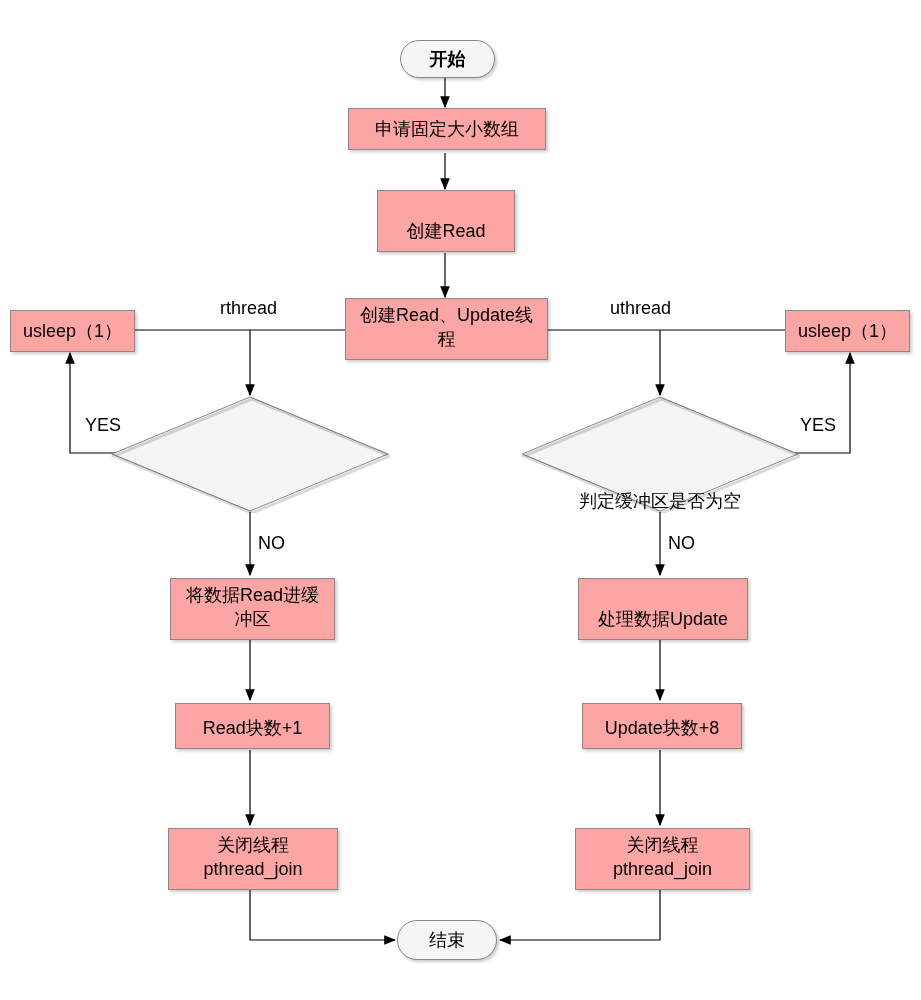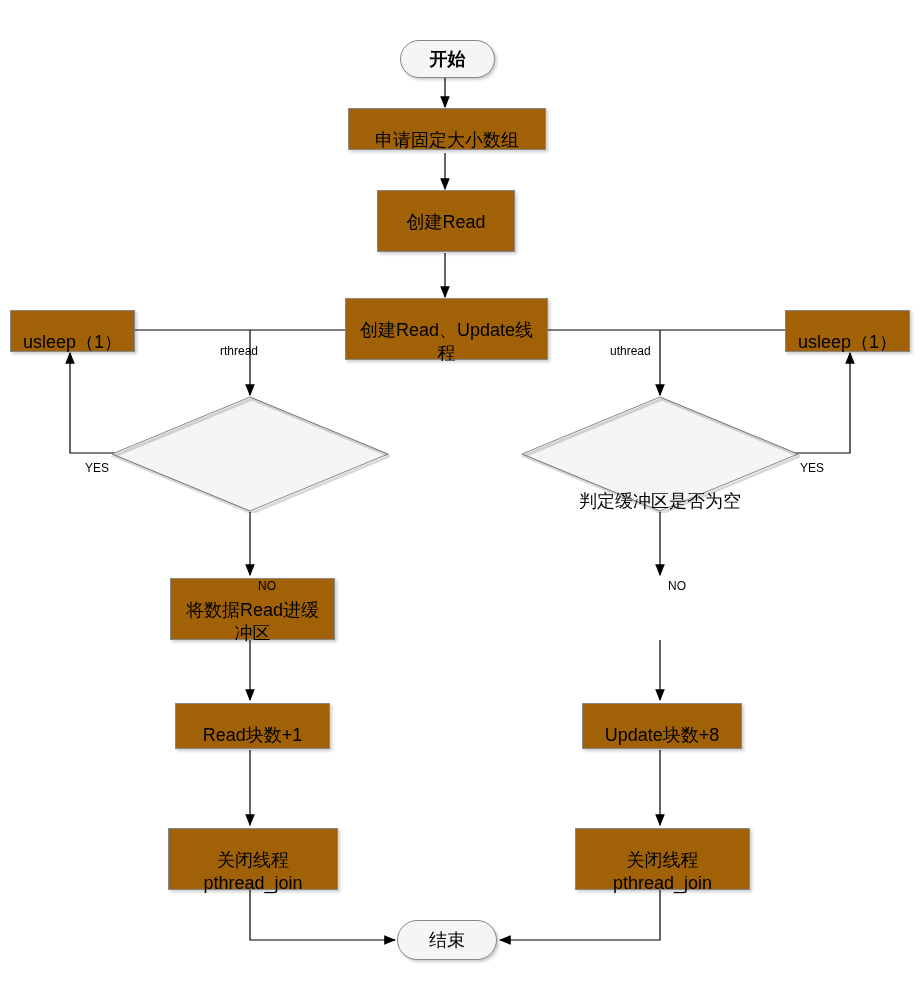--- a/index.html
+++ b/index.html
@@ -11,29 +11,29 @@
     color: #000;
   }
   .canvas {
     position: relative;
     width: 921px;
     height: 1000px;
   }
   .box {
     position: absolute;
     border: 1px solid #888;
-    background: #a16207;
+    background: #fca5a5;
     box-shadow: 2px 2px 3px rgba(0,0,0,0.2);
     display: flex;
-    align-items: flex-start;
+    align-items: flex-end;
     justify-content: center;
     text-align: center;
     line-height: 1.3;
     box-sizing: border-box;
-    padding: 20px 8px;
+    padding: 8px 8px;
   }
   .terminal {
     position: absolute;
     border: 1px solid #888;
     background: #f5f5f5;
     box-shadow: 2px 2px 3px rgba(0,0,0,0.2);
     border-radius: 999px;
     display: flex;
     align-items: center;
     justify-content: center;
@@ -51,23 +51,22 @@
     top: 0; left: 0;
   }
   .diamond .dlabel {
     position: relative;
     text-align: center;
     line-height: 1.3;
     z-index: 2;
   }
   .label {
     position: absolute;
-    font-size: 12px;
+    font-size: 18px;
     background: transparent;
-    margin-top: 46px;
   }
   svg.arrows {
     position: absolute;
     top: 0;
     left: 0;
     width: 921px;
     height: 1000px;
     pointer-events: none;
   }
 </style>
@@ -162,20 +161,23 @@
   </div>
 
   <div class="box" style="left:175px; top:703px; width:155px; height:46px;">
     <span>Read块数+1</span>
   </div>
 
   <div class="box" style="left:168px; top:828px; width:170px; height:62px;">
     <span>关闭线程pthread_join</span>
   </div>
 
+  <div class="box" style="left:578px; top:578px; width:170px; height:62px;">
+    <span>处理数据Update</span>
+  </div>
 
   <div class="box" style="left:582px; top:703px; width:160px; height:46px;">
     <span>Update块数+8</span>
   </div>
 
   <div class="box" style="left:575px; top:828px; width:175px; height:62px;">
     <span>关闭线程pthread_join</span>
   </div>
 
   <div class="terminal" style="left:397px; top:920px; width:100px; height:40px;">

